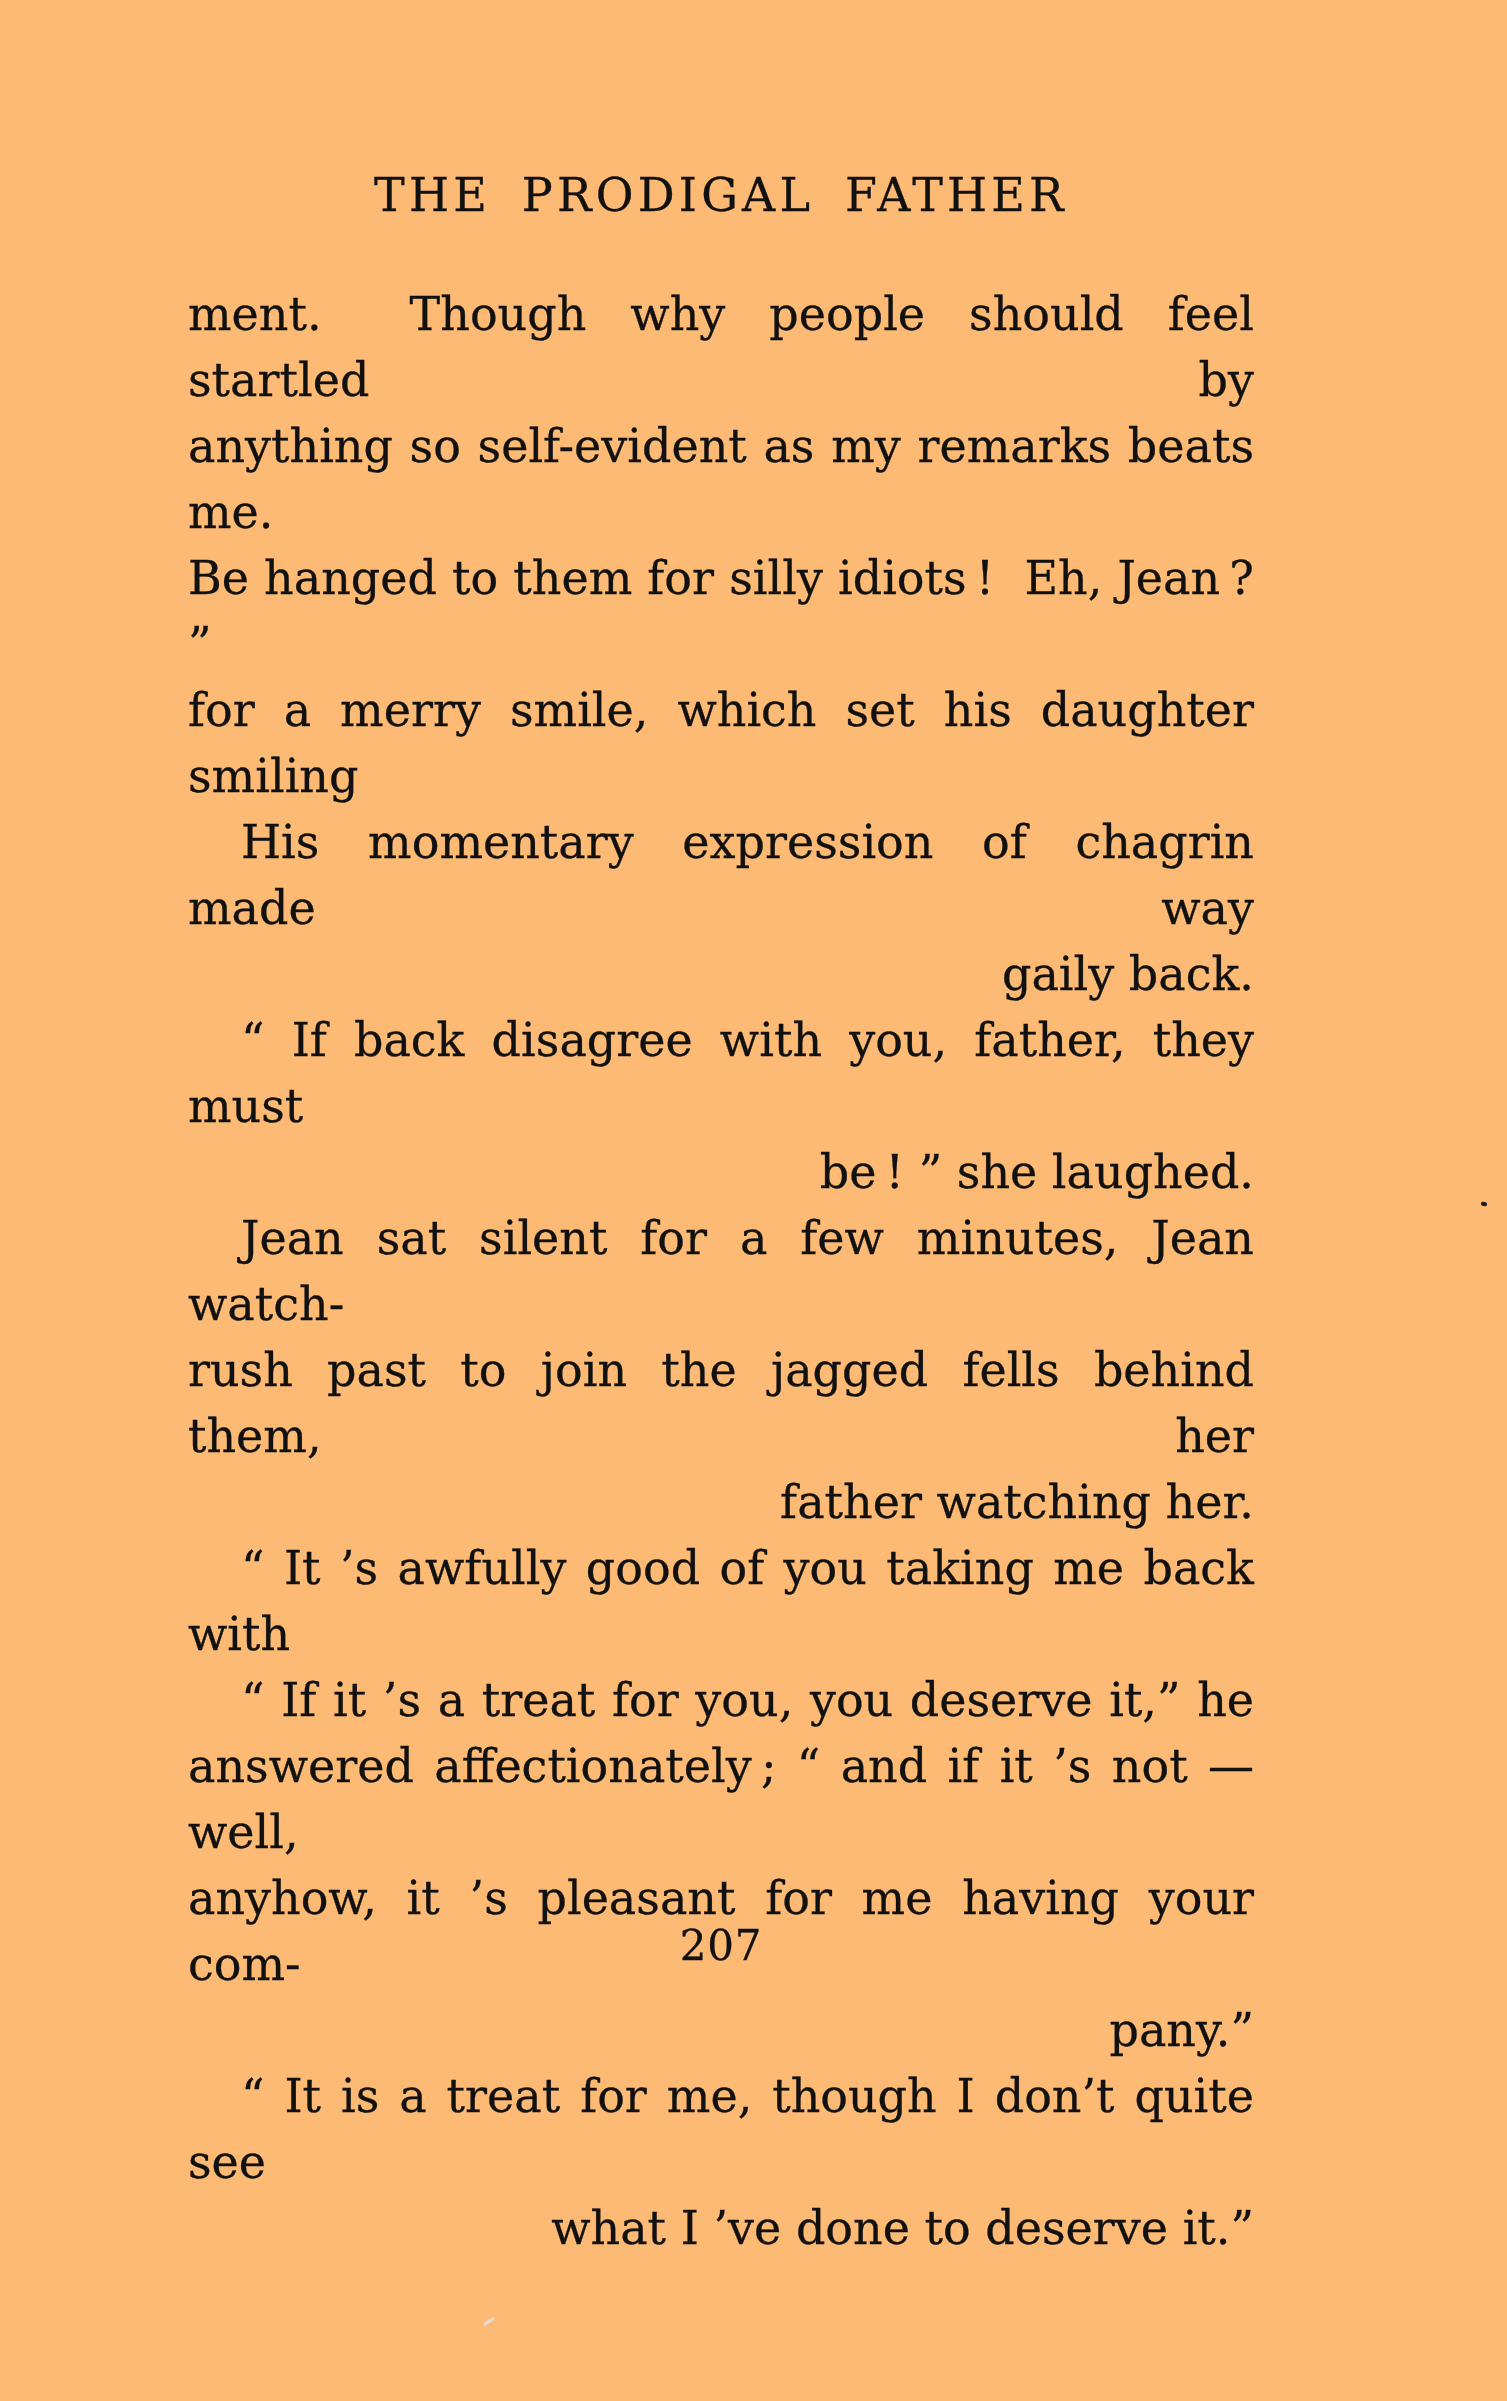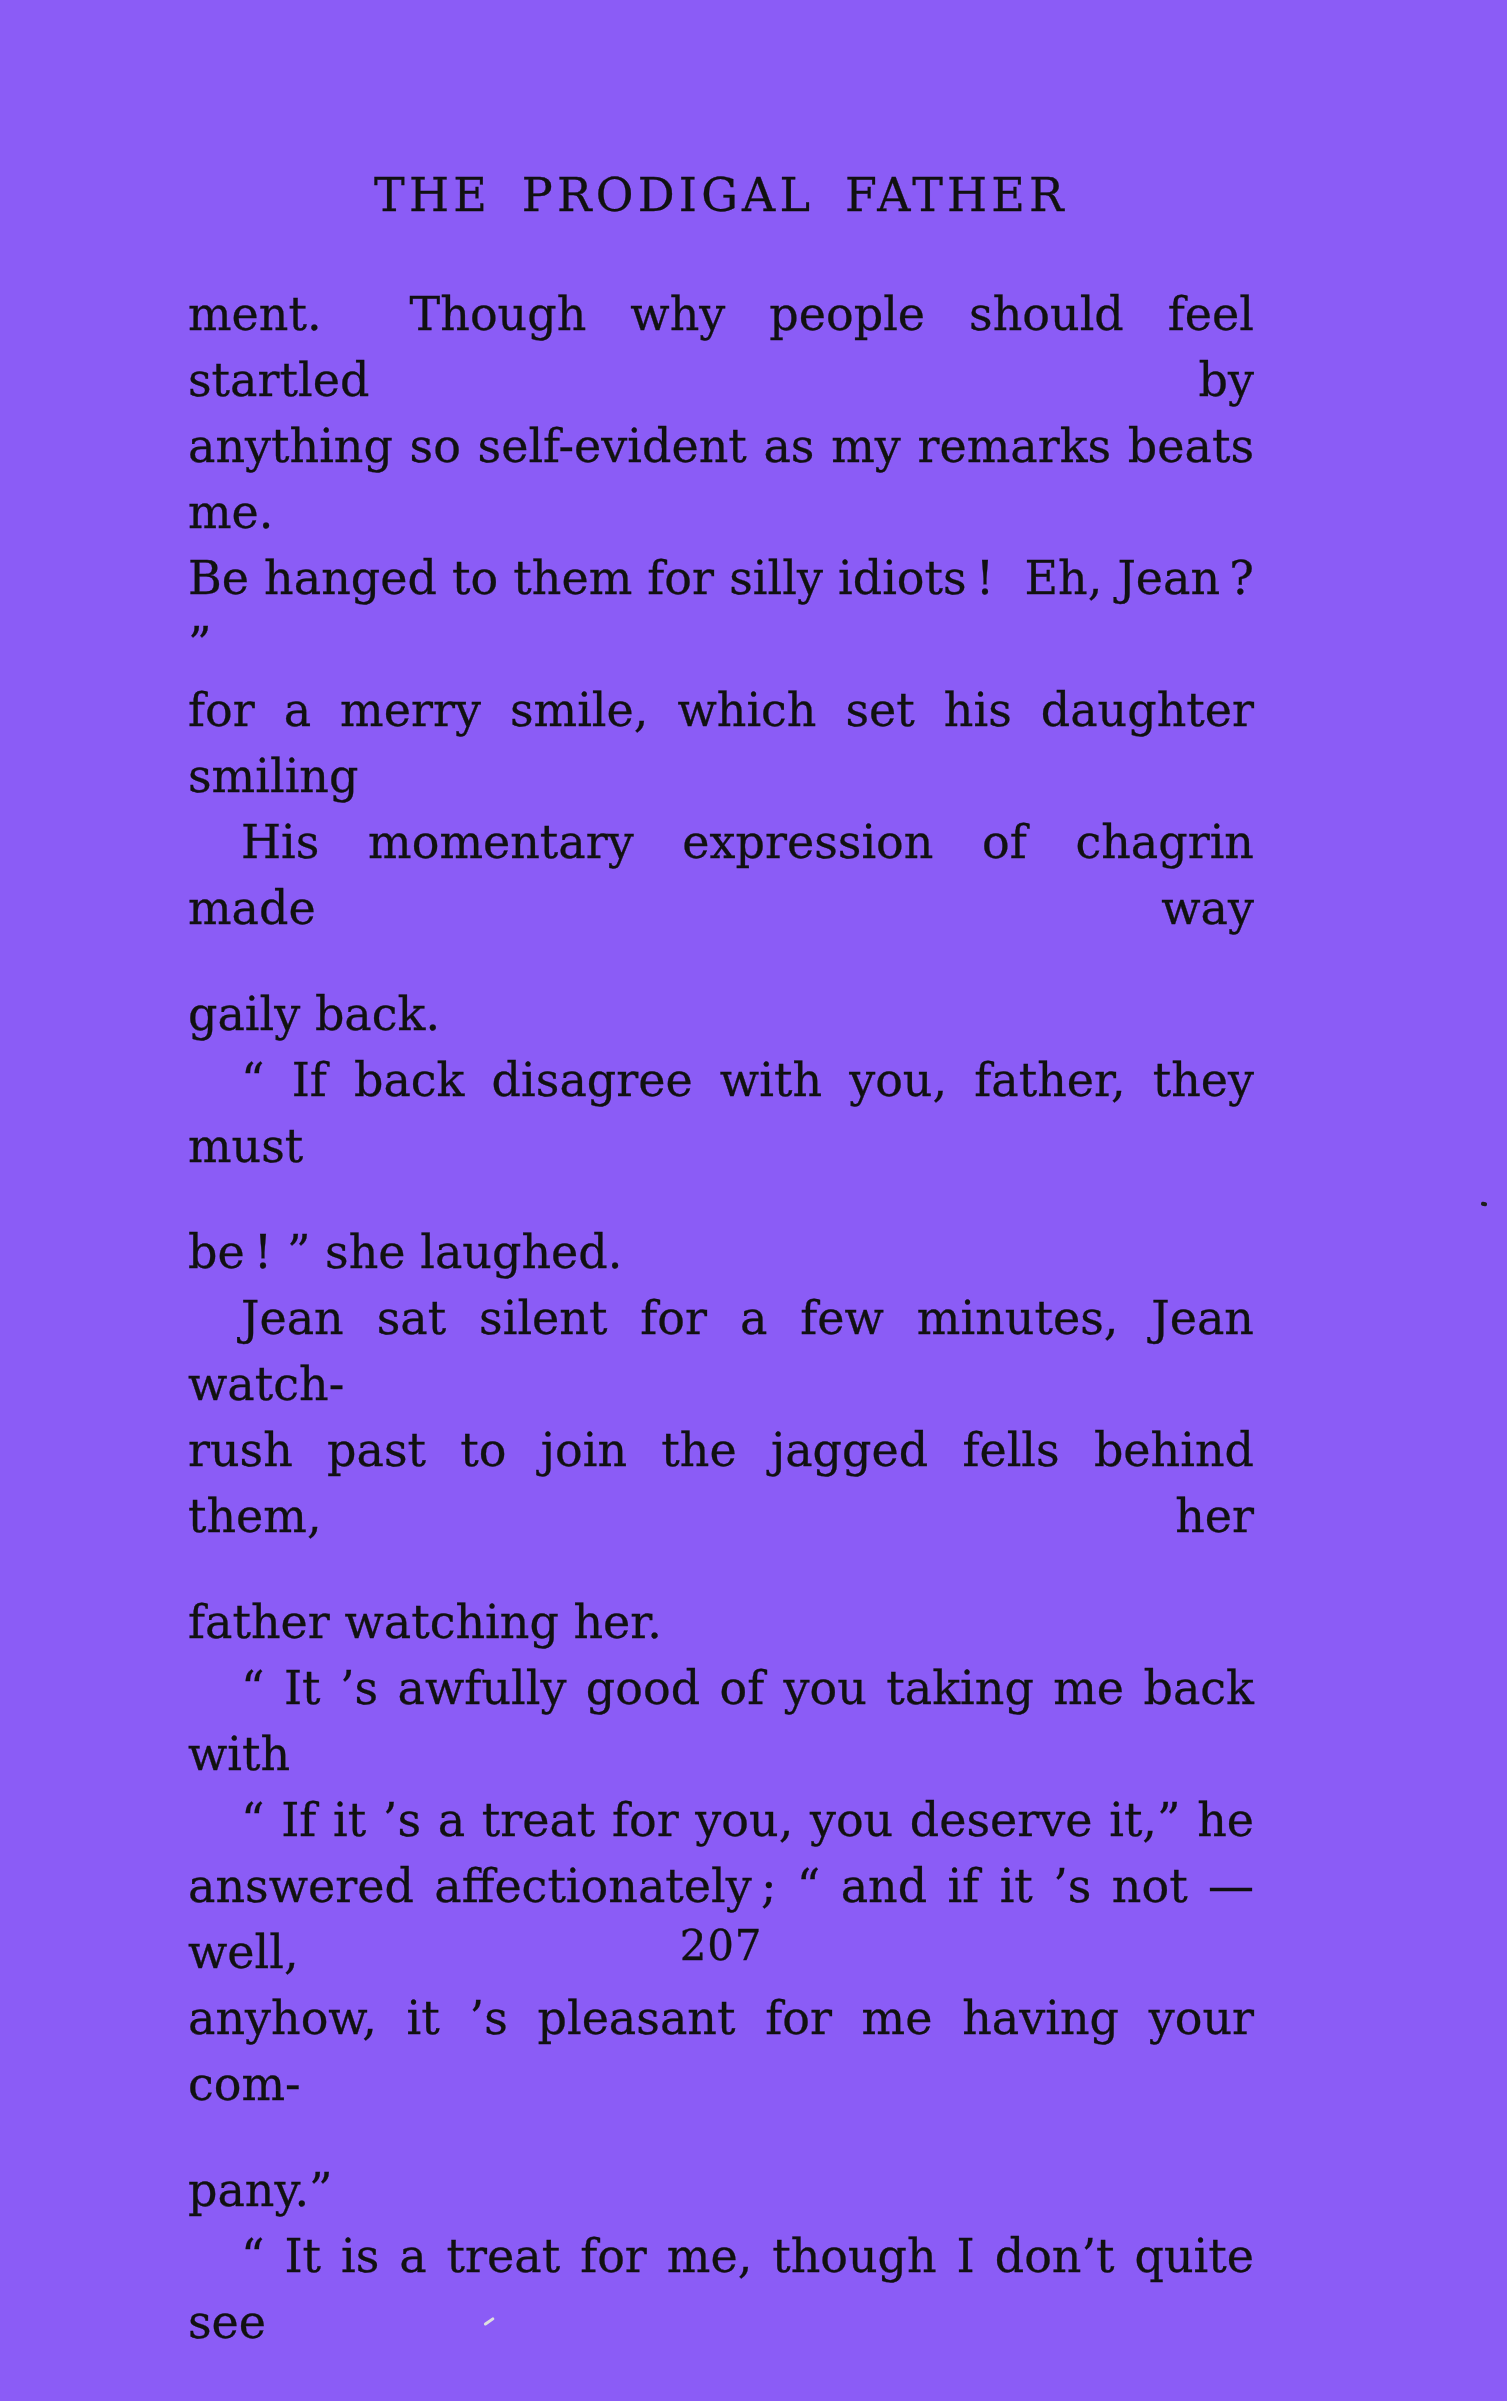--- a/index.html
+++ b/index.html
@@ -4,21 +4,21 @@
 <style>
   html, body {
     margin: 0;
     padding: 0;
     background: #ffffff;
   }
   .page {
     position: relative;
     width: 1507px;
     height: 2401px;
-    background: #8b5cf6;
+    background: #fdba74;
     font-family: "DejaVu Serif", serif;
     color: #111111;
     overflow: hidden;
     -webkit-text-stroke: 0.3px #111111;
   }
   .running-title {
     position: absolute;
     left: 188px;
     top: 168px;
     width: 1066px;
@@ -37,23 +37,22 @@
     font-size: 46px;
     line-height: 66px;
     letter-spacing: 0px;
   }
   .ln {
     white-space: pre-wrap;
     text-align: justify;
     text-align-last: justify;
   }
   .ln.last {
-    text-align: left;
+    text-align: right;
     text-align-last: auto;
-    margin-top: 40px;
   }
   .ln.ind {
     text-indent: 53px;
   }
   .page-number {
     position: absolute;
     left: 188px;
     top: 1919px;
     width: 1066px;
     text-align: center;

